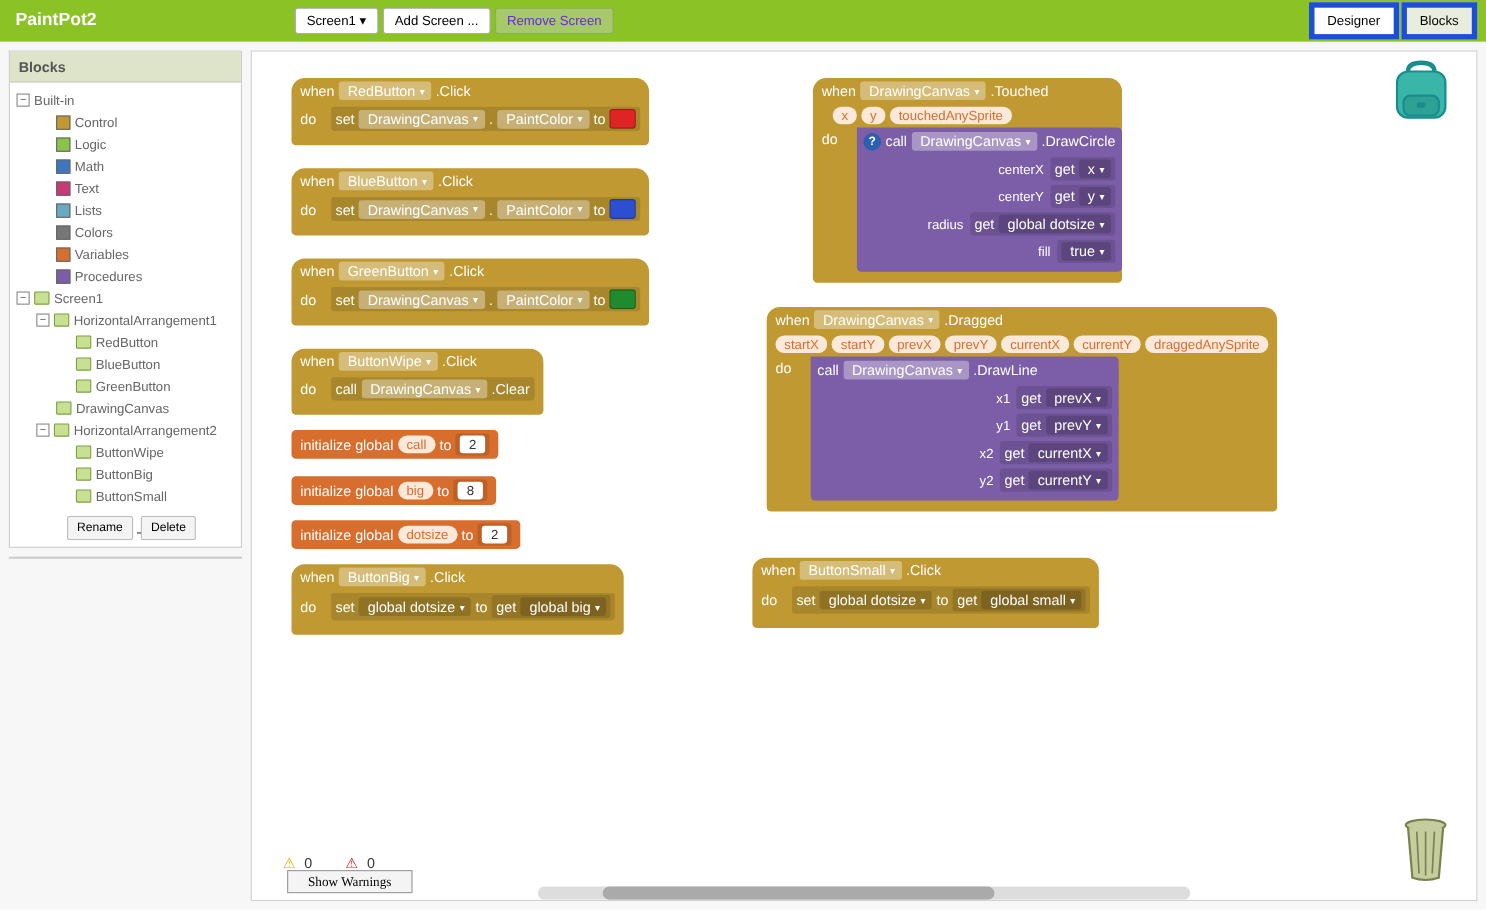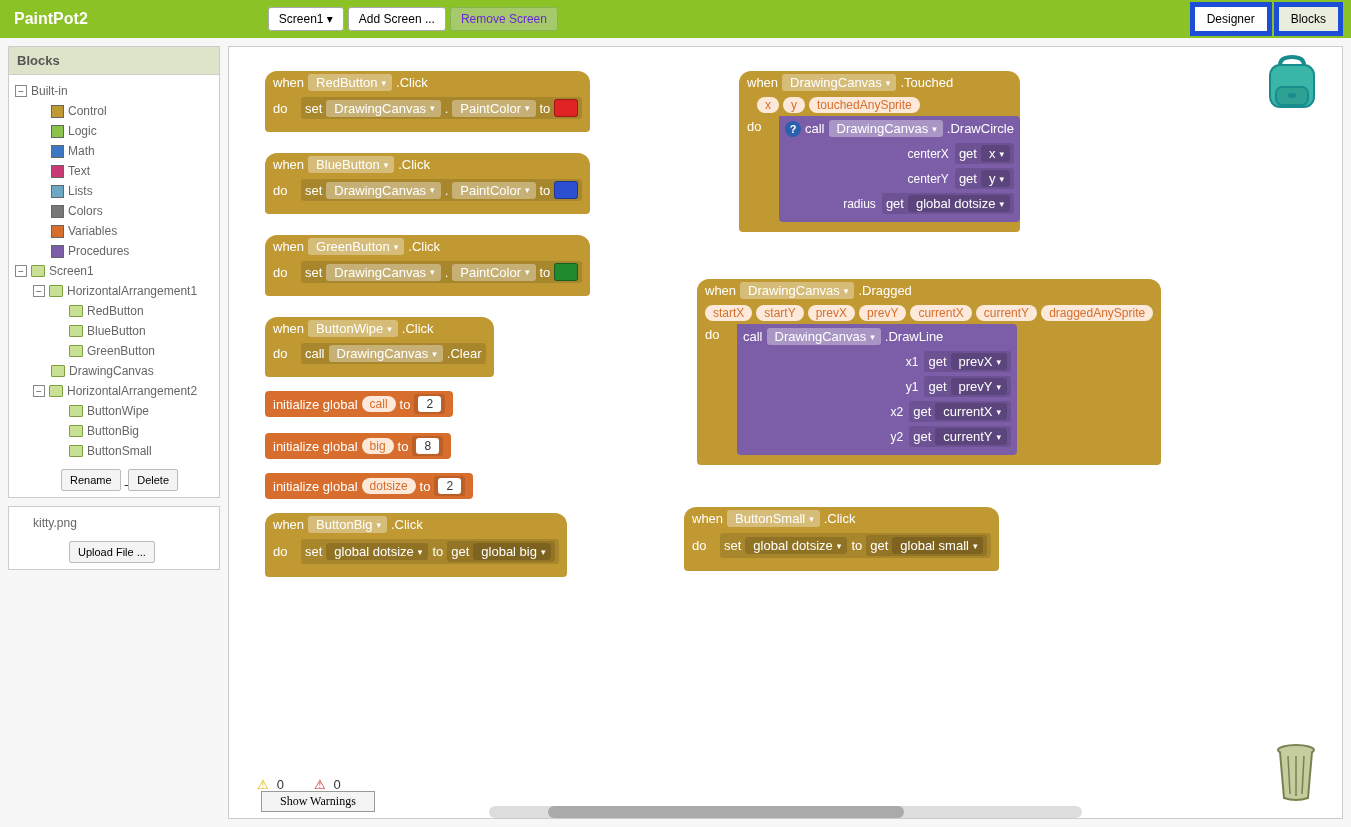--- a/index.html
+++ b/index.html
@@ -180,29 +180,20 @@
             <span class="tree-lbl">ButtonSmall</span>
           </div>
         <div class="btn-row">
           <button class="small-btn">Rename</button>
           <button class="small-btn">Delete</button>
         </div>
       </div>
     </div>
 
     <div class="panel">
-      <div class="panel-body">
-        <div class="tree-item">
-            <span class="indent1"></span>
-            <span class="tree-lbl">kitty.png</span>
-          </div>
-        <div class="btn-row" style="padding-left:54px;">
-          <button class="small-btn">Upload File ...</button>
-        </div>
-      </div>
     </div>
   </div>
 
   <div class="right">
     <div class="canvas">
 
       <svg class="backpack" viewBox="0 0 60 60">
         <path d="M18 12 q0-8 12-8 q12 0 12 8" fill="none" stroke="#198d8d" stroke-width="4"></path>
         <rect x="8" y="12" width="44" height="42" rx="10" fill="#3ab6a9" stroke="#198d8d" stroke-width="2"></rect>
         <rect x="14" y="34" width="32" height="18" rx="6" fill="#2fa194" stroke="#198d8d" stroke-width="2"></rect>
@@ -402,20 +393,26 @@
                   <span class="dd dark">y</span>
                 </span>
               </div>
             <div class="arg-row">
                 <span class="arg-lbl">radius</span>
               <span class="orange inset">
                   <span>get</span>
                   <span class="dd dark">global dotsize</span>
                 </span>
               </div>
+            <div class="arg-row">
+                <span class="arg-lbl">fill</span>
+              <span class="lime inset">
+                  <span class="dd dark">true</span>
+                </span>
+              </div>
           </div>
         </div>
         <div class="row" style="height:10px;"></div>
       </div>
 
       <div class="blk gold hat" style="top:232px; left:468px;">
         <div class="row">
             <span>when</span>
           <span class="dd">DrawingCanvas</span>
           <span>.Dragged</span>

